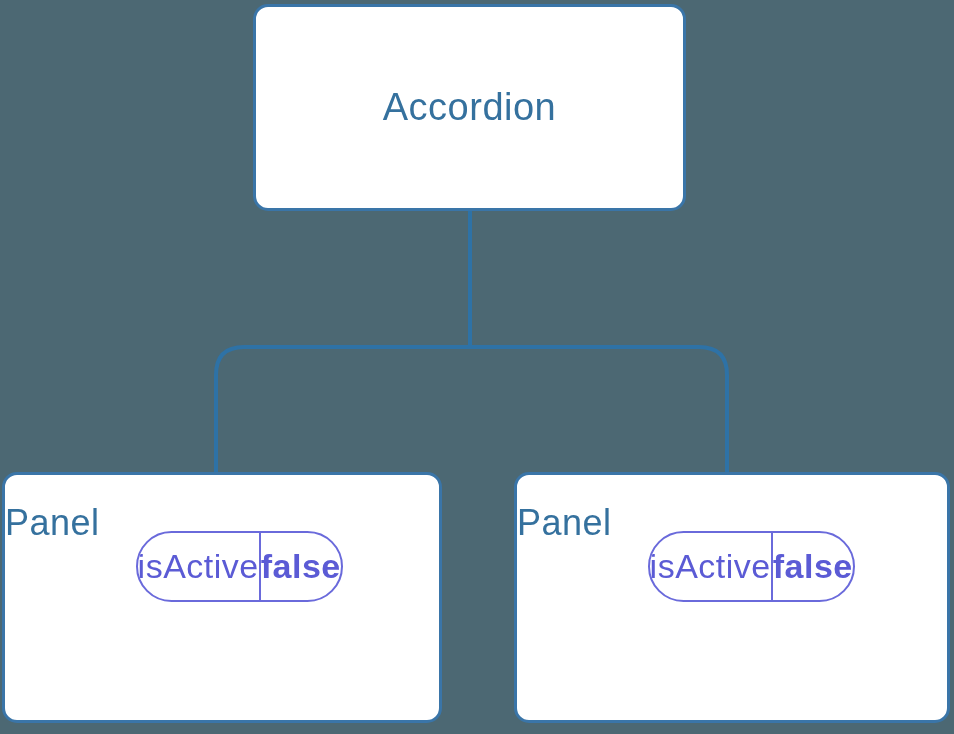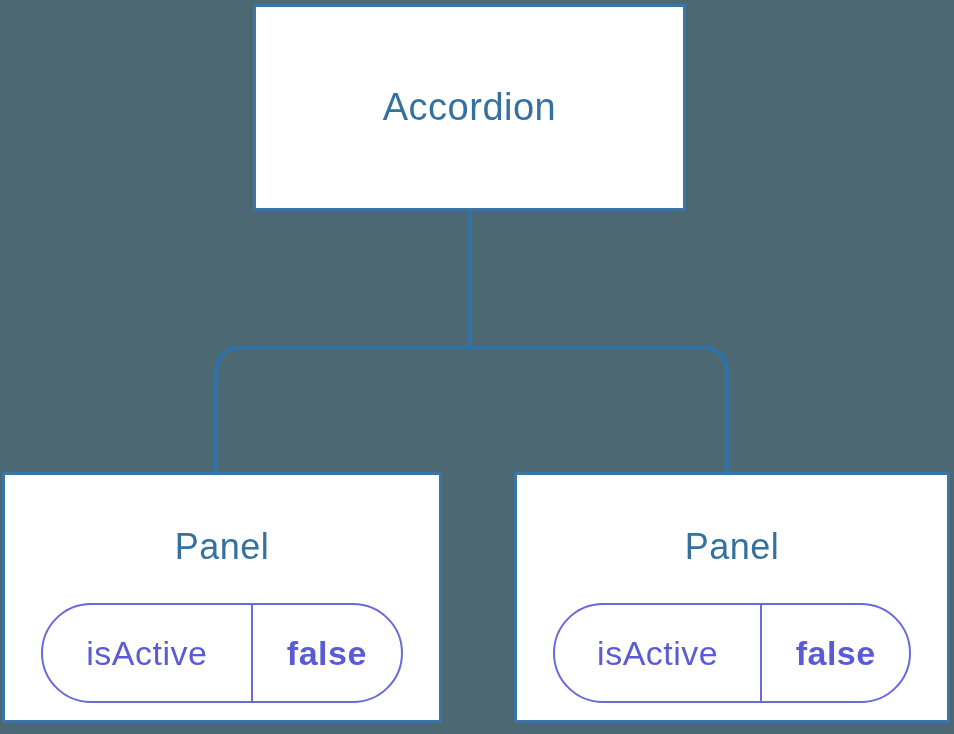--- a/index.html
+++ b/index.html
@@ -30,55 +30,55 @@
   }
   .conn {
     stroke: var(--connector);
     stroke-width: 4;
     fill: none;
   }
   .node {
     position: absolute;
     background: var(--node-bg);
     border: 3px solid var(--node-border);
-    border-radius: 1px;
+    border-radius: 15px;
   }
   .root-node {
     left: 253px; top: 4px;
     width: 433px; height: 207px;
     display: flex;
     align-items: center;
     justify-content: center;
   }
   .root-node .node-label {
     font-size: 38px;
     font-weight: 500;
     color: var(--node-text);
     letter-spacing: 0.5px;
   }
   .panel-node {
     top: 472px;
     height: 251px;
     display: flex;
-    flex-direction: column;
-    padding-top: 48px;
+    flex-direction: row;
+    padding-top: 24px;
   }
   .panel-left  { left: 2px;   width: 440px; }
   .panel-right { left: 514px; width: 436px; }
   .node-title {
     font-size: 36px;
     font-weight: 500;
     color: var(--node-text);
     text-align: center;
     line-height: 48px;
     letter-spacing: 0.5px;
   }
   .state-pill {
     margin: 32px 36px 0 36px;
-    height: 100px;
+    height: 71px;
     border: 2px solid var(--pill-border);
     border-radius: 50px;
     display: flex;
     align-items: stretch;
     overflow: hidden;
     text-align: center;
   }
   .pill-cell {
     display: flex;
     align-items: center;

